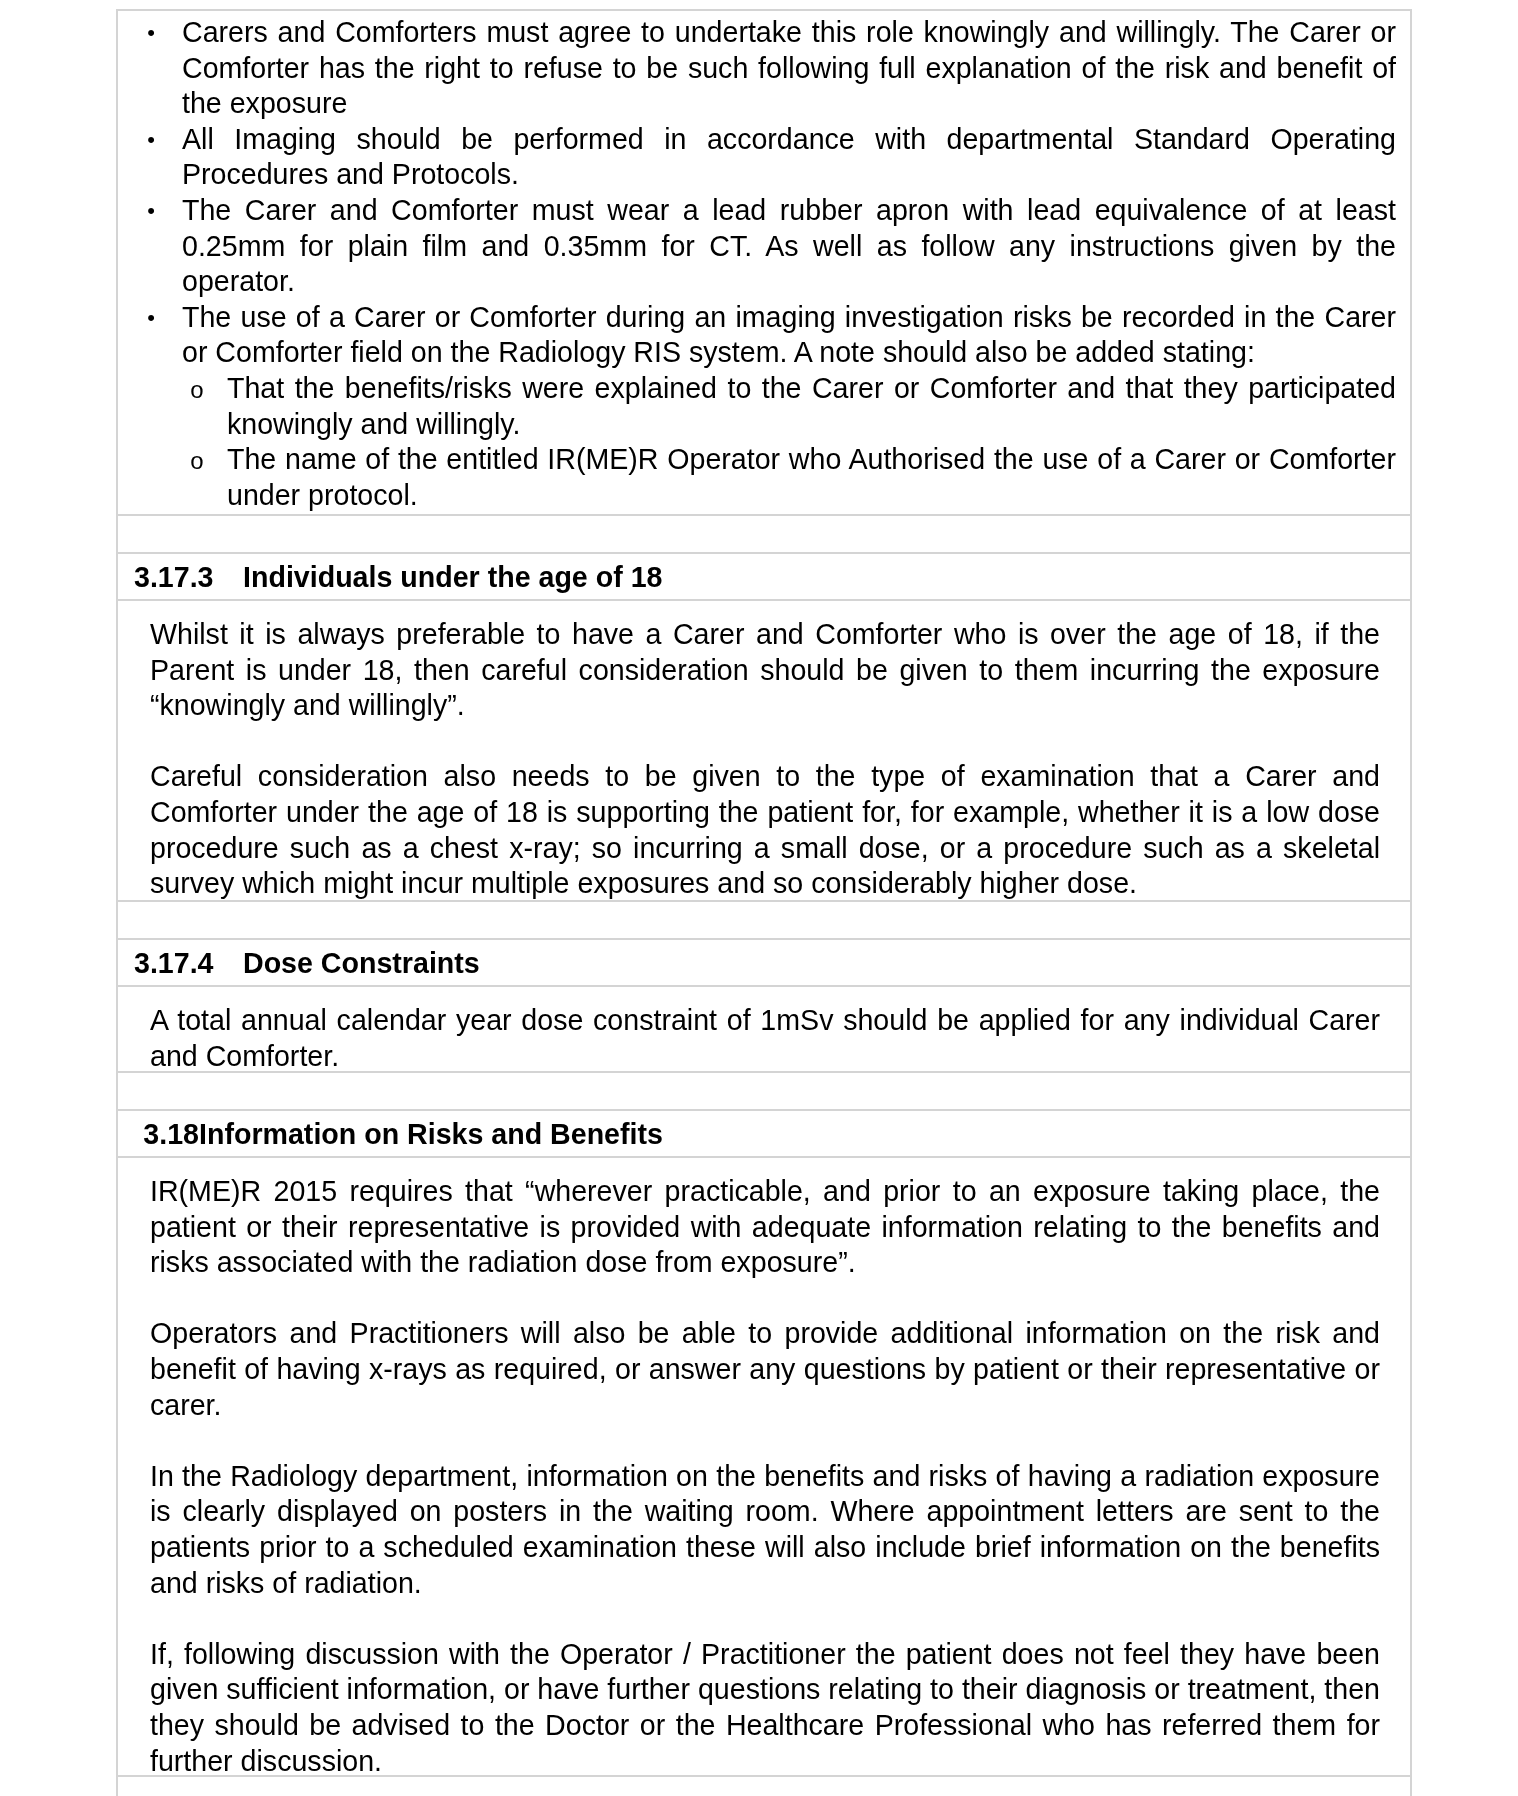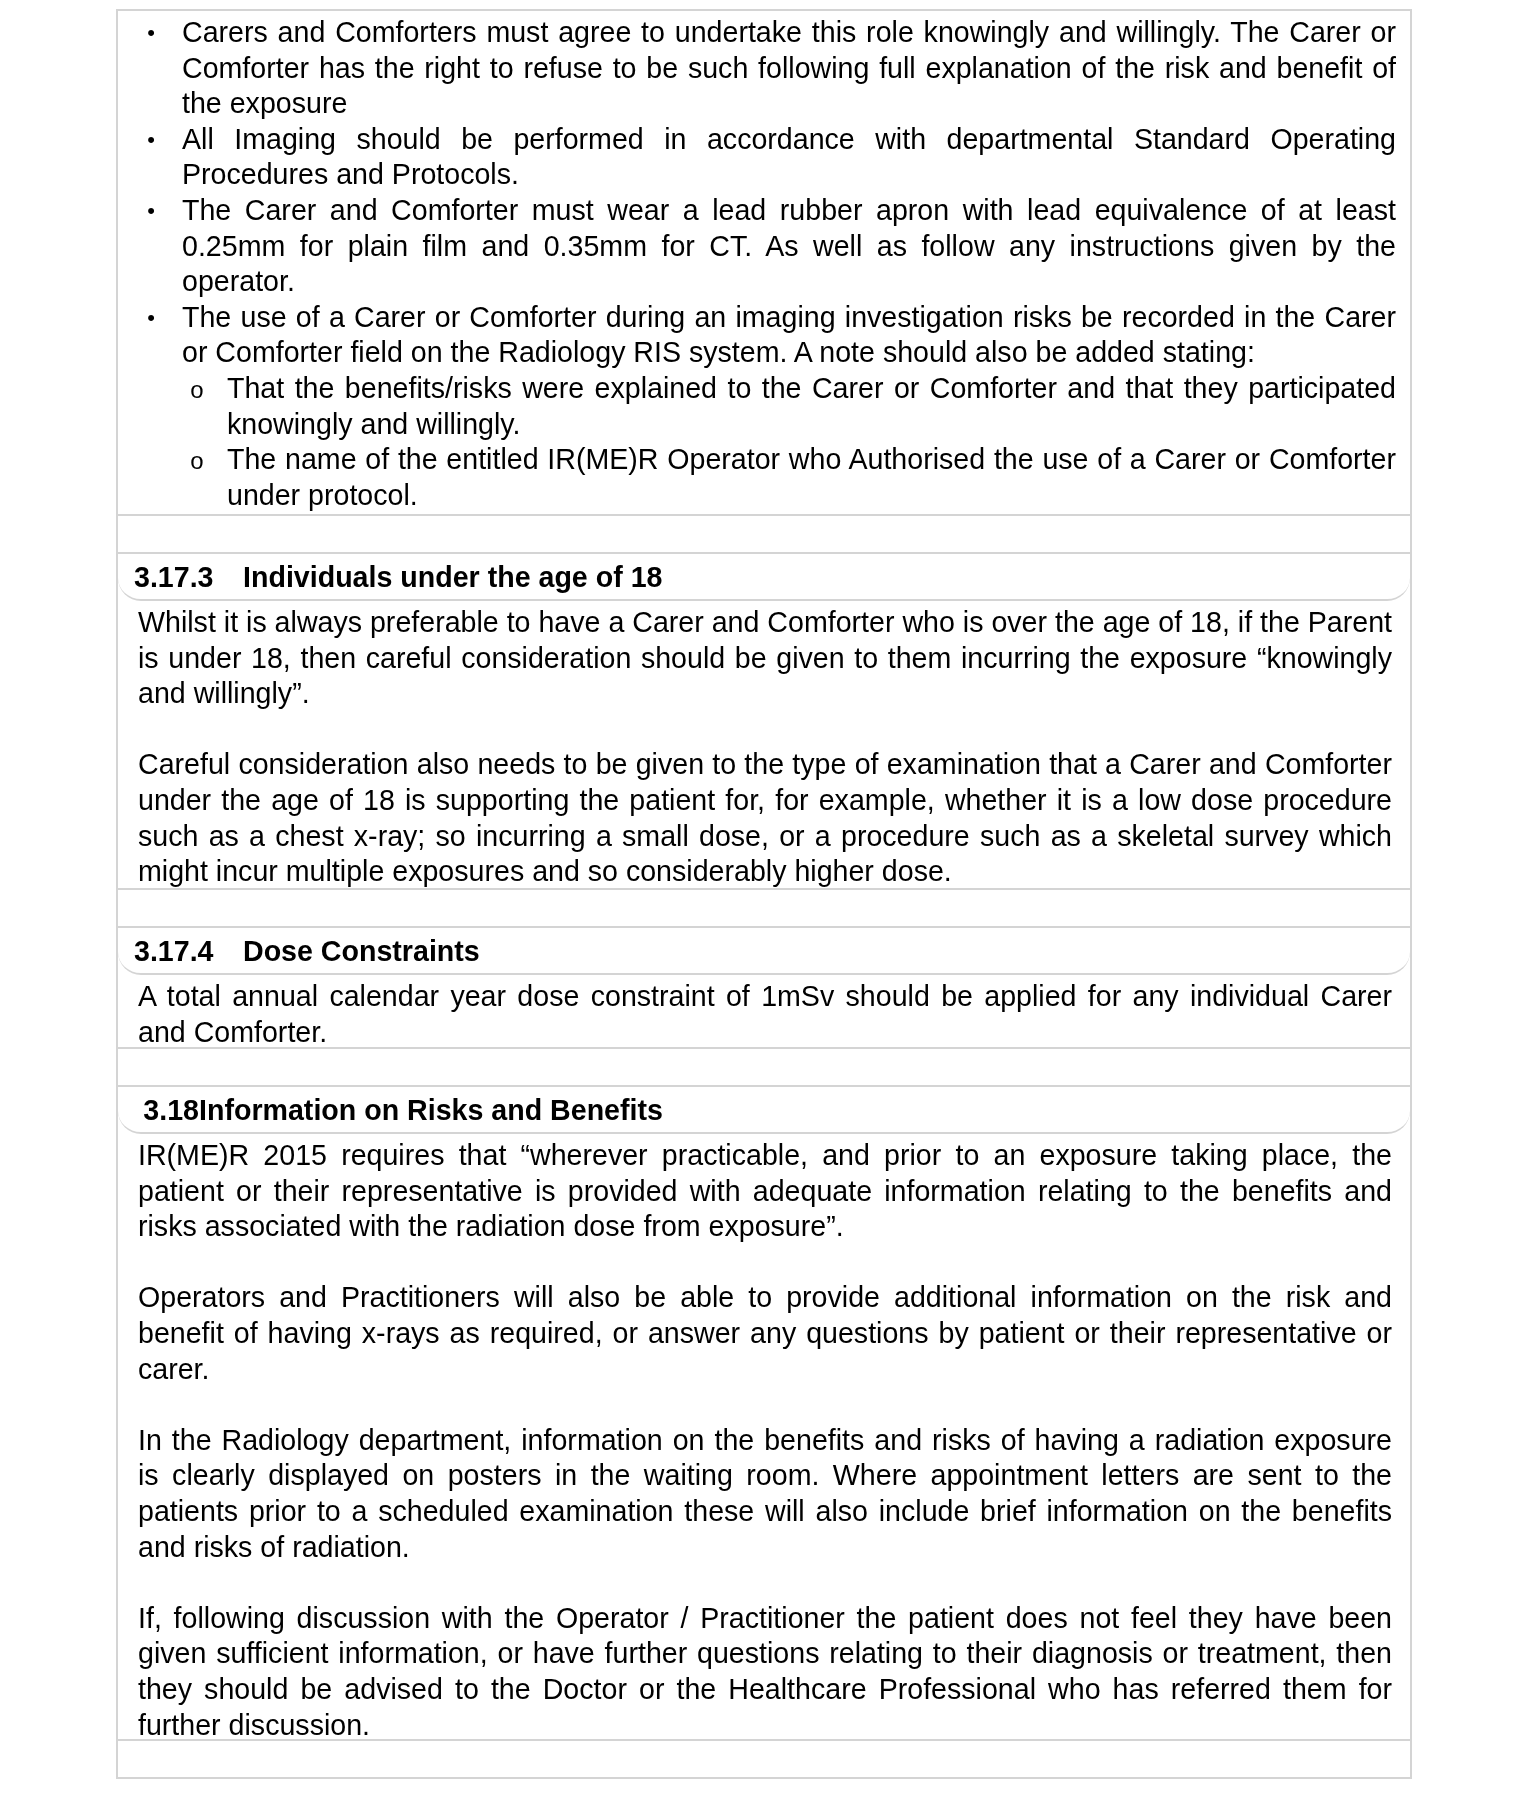--- a/index.html
+++ b/index.html
@@ -32,42 +32,41 @@
       line-height: 35.6px;
     }
     .justify { text-align: justify; }
     .row.spacer { height: 38px; }
     .row.heading {
       height: 47px;
       font-weight: bold;
       padding-top: 3px;
       line-height: 40px;
       white-space: nowrap;
-      border-radius: 23px;
     }
     .heading .num { display: inline-block; }
     .heading .num.wide { width: 109px; }
     .heading .num.narrow { width: 65px; text-align: right; }
 
     
     .row.bullets { padding-top: 4px; padding-bottom: 7px; height: 505px; }
     ul.l1 { list-style: none; margin: 0; padding: 0; }
     ul.l1 > li { position: relative; padding-left: 48px; text-align: justify; }
     ul.l1 > li > .bullet {
       position: absolute; left: 2px; top: 0;
       width: 30px; text-align: center; font-size: 22px;
     }
     ul.l2 { list-style: none; margin: 0; padding: 0; }
     ul.l2 > li { position: relative; padding-left: 45px; text-align: justify; }
     ul.l2 > li > .bullet {
       position: absolute; left: 0; top: 1px;
       width: 30px; text-align: center; font-size: 24px;
     }
 
-    .row.body p { margin: 4px; }
+    .row.body p { margin: 16px; }
     .row.body p + p { margin-top: 35.6px; }
     .row.body { padding-top: 0; }
 
     .r-317-3-body { height: 285px; }
     .r-317-4-body { height: 70px; }
     .r-318-body { height: 603px; }
   </style>
 </head>
 <body>
 

